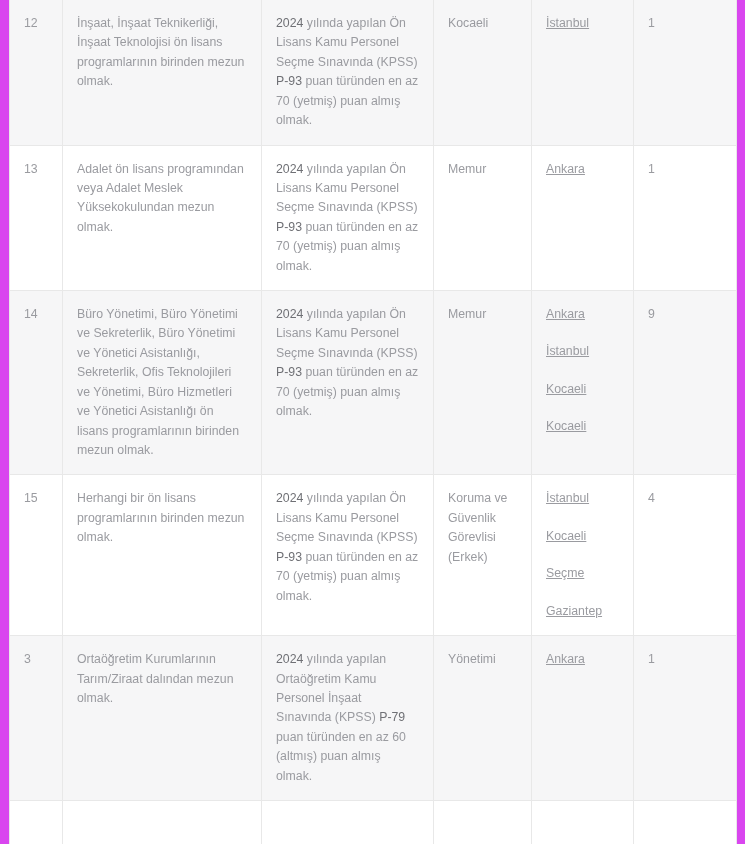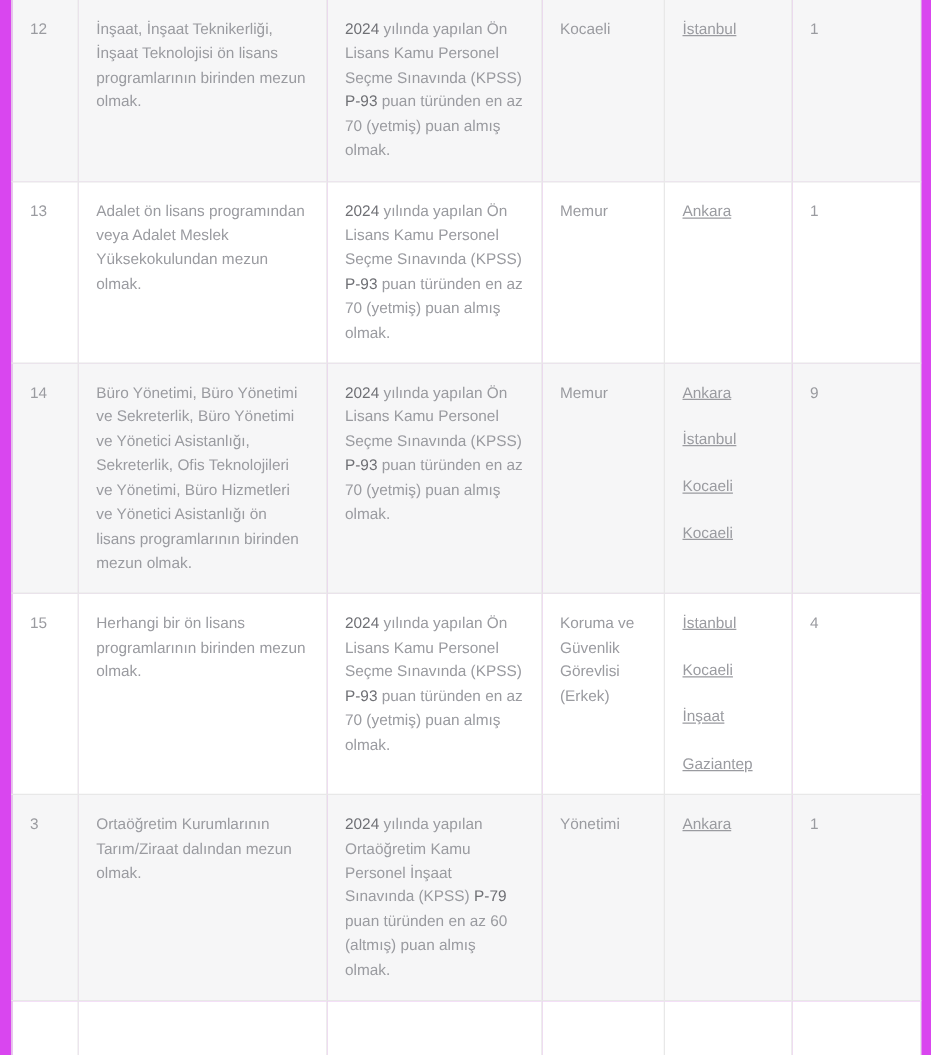--- a/index.html
+++ b/index.html
@@ -151,21 +151,21 @@
         </tr>
 
         <tr class="row-plain">
           <td class="cell-no">15</td>
           <td class="cell-cond">Herhangi bir ön lisans programlarının birinden mezun olmak.</td>
           <td class="cell-score"><span class="b">2024</span><span> yılında yapılan Ön Lisans Kamu Personel Seçme Sınavında (KPSS) </span><span class="b">P-93</span><span> puan türünden en az 70 (yetmiş) puan almış olmak.</span></td>
           <td class="cell-title">Koruma ve Güvenlik Görevlisi (Erkek)</td>
           <td class="cell-city">
             <span class="city-line">İstanbul</span>
             <span class="city-line">Kocaeli</span>
-            <span class="city-line">İnşaat</span>
+            <span class="city-line">Seçme</span>
             <span class="city-line">Gaziantep</span>
           </td>
           <td class="cell-count">4</td>
         </tr>
 
         <tr class="row-shaded">
           <td class="cell-no">3</td>
           <td class="cell-cond">Ortaöğretim Kurumlarının Tarım/Ziraat dalından mezun olmak.</td>
           <td class="cell-score"><span class="b">2024</span><span> yılında yapılan Ortaöğretim Kamu Personel İnşaat Sınavında (KPSS) </span><span class="b">P-79</span><span> puan türünden en az 60 (altmış) puan almış olmak.</span></td>
           <td class="cell-title">Yönetimi</td>

